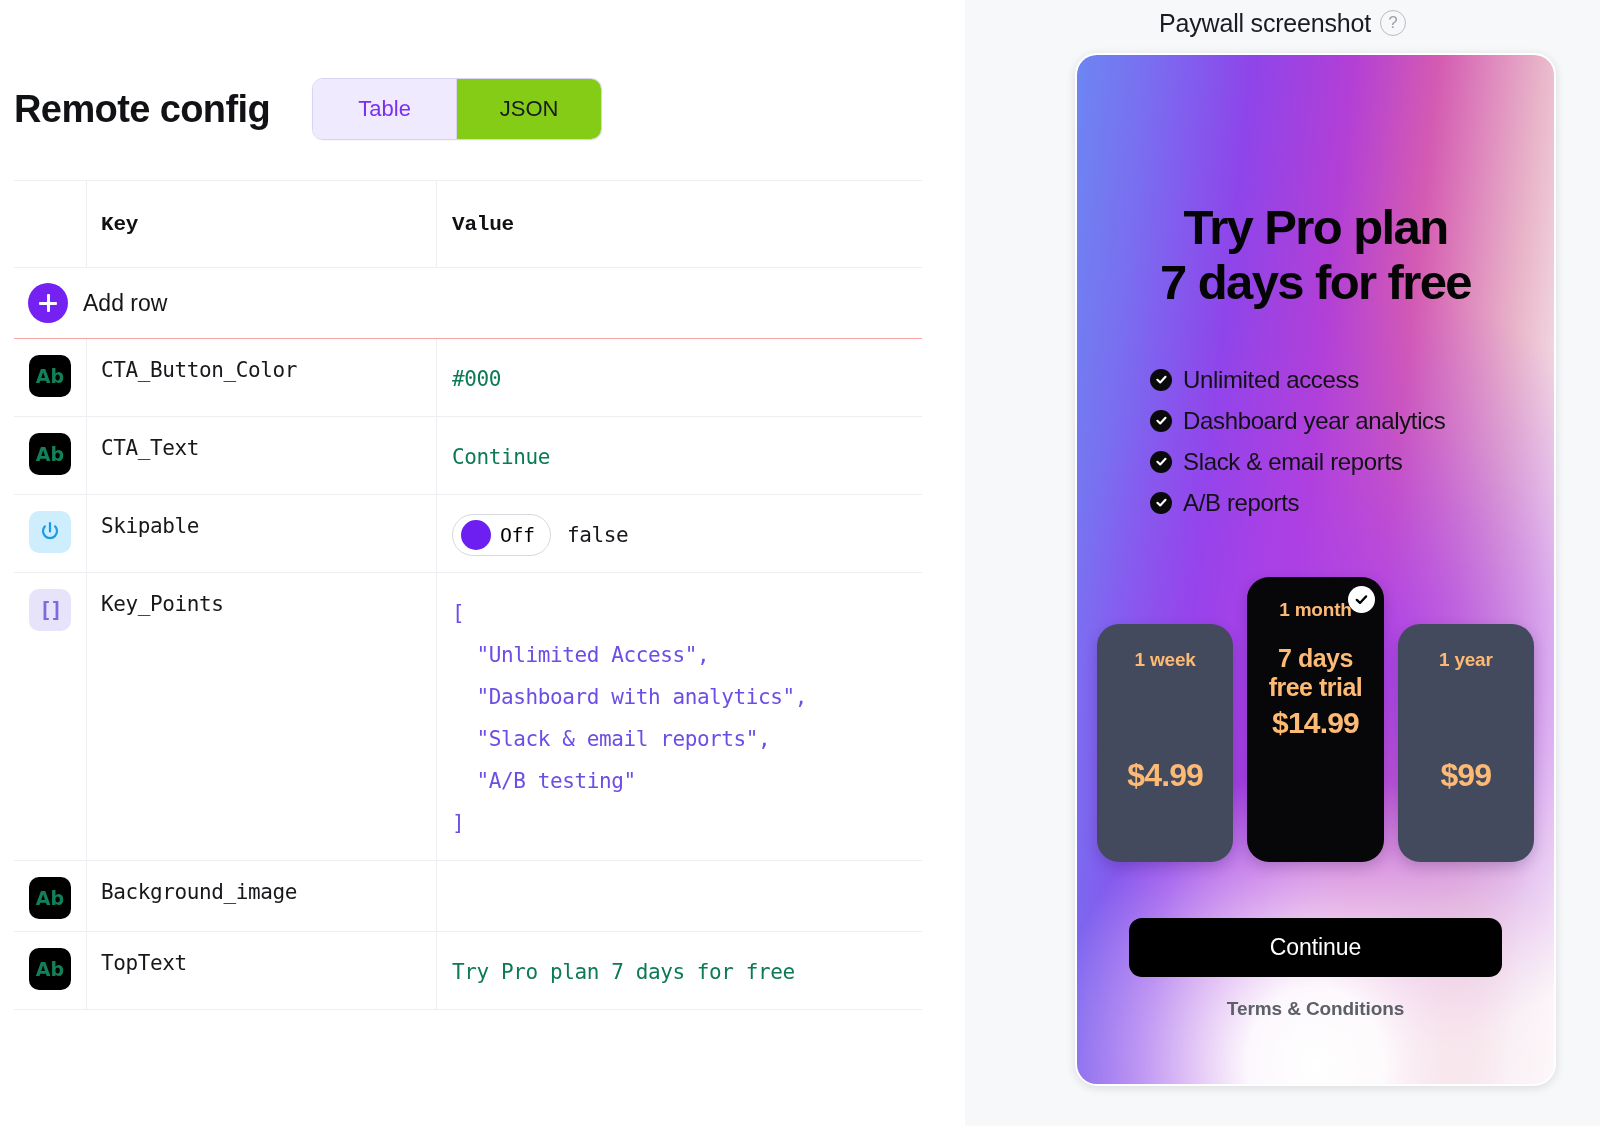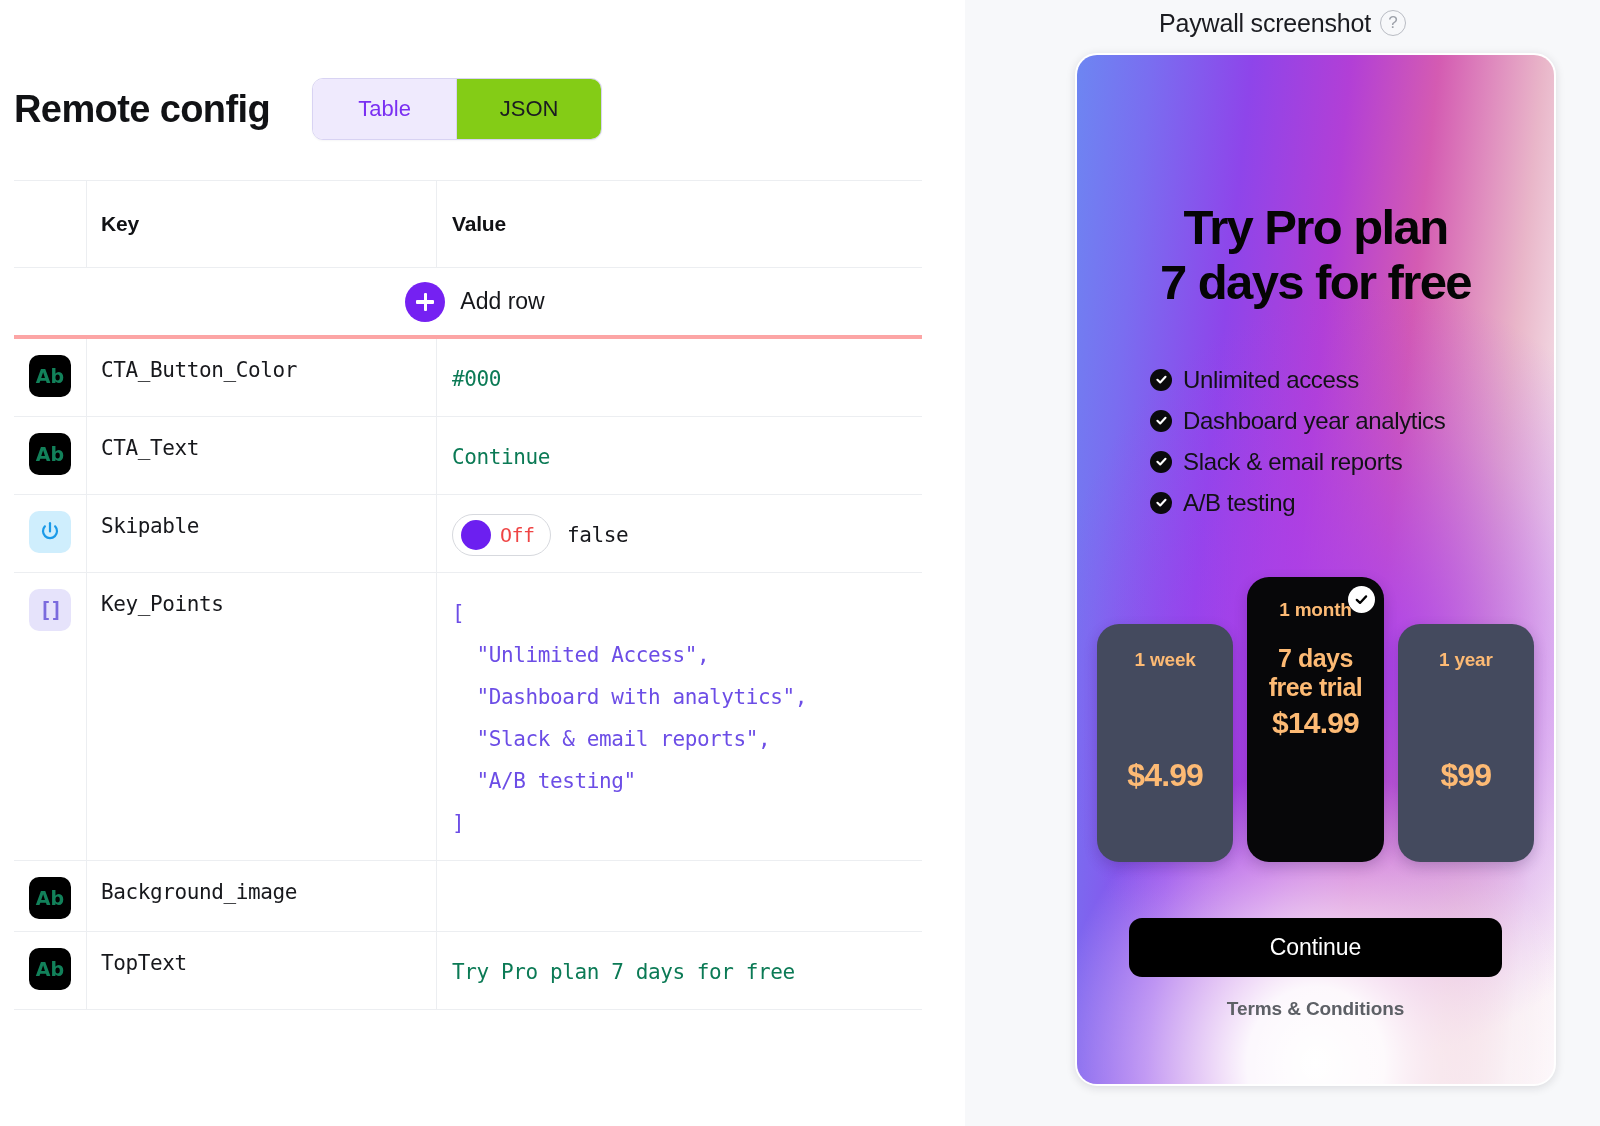--- a/index.html
+++ b/index.html
@@ -86,21 +86,21 @@
     flex: 0 0 351px;
     border-left: 1px solid #eceef1;
     border-right: 1px solid #eceef1;
     padding: 19px 0 16px 14px;
   }
   .cell-val {
     flex: 1 1 auto;
     padding: 19px 0 16px 15px;
   }
   .col-head {
-    font-family: Liberation Sans, sans-serif;
+    font-family: Liberation Mono, monospace;
     font-size: 21px;
     font-weight: 700;
     color: #101114;
     letter-spacing: -0.2px;
   }
   .hdr { min-height: 86px; align-items: center; }
   .hdr .cell-key, .hdr .cell-val { padding-top: 0; padding-bottom: 0; display: flex; align-items: center; height: 86px; }
 
   .key-text {
     font-family: "DejaVu Sans Mono", monospace;
@@ -123,23 +123,22 @@
     color: #6c4de6;
   }
 
   
   .addrow {
     display: flex;
     align-items: center;
     gap: 15px;
     height: 71px;
     padding-left: 14px;
-    border-bottom: 4px solid #fca5a5;
+    border-bottom: 1px solid #fca5a5;
     cursor: pointer;
-    justify-content: center;
   }
   .plus-circle {
     width: 40px; height: 40px;
     border-radius: 50%;
     background: #7521f2;
     position: relative;
     flex: 0 0 40px;
   }
   .plus-circle::before, .plus-circle::after {
     content: "";
@@ -182,21 +181,21 @@
     cursor: pointer;
   }
   .knob {
     width: 30px; height: 30px; border-radius: 50%;
     background: #6c1ff0;
     flex: 0 0 30px;
   }
   .toggle-label {
     font-family: "DejaVu Sans Mono", monospace;
     font-size: 20px;
-    color: #ef4444;
+    color: #000000;
     letter-spacing: -0.5px;
   }
   .bool-text {
     font-family: "DejaVu Sans Mono", monospace;
     font-size: 21px;
     color: #17181c;
     letter-spacing: -0.4px;
   }
 
   
@@ -551,21 +550,21 @@
                 </svg>
             </span>
             <span class="feature-text">Slack &amp; email reports</span>
           </div>
           <div class="feature-item">
             <span class="check-badge">
               <svg width="13" height="13" viewBox="0 0 14 14" fill="none" stroke="#ffffff" stroke-width="2.3" stroke-linecap="round" stroke-linejoin="round">
                   <path d="M2.6 7.3 L5.6 10.2 L11.3 4.1"></path>
                 </svg>
             </span>
-            <span class="feature-text">A/B testing</span>
+            <span class="feature-text">A/B reports</span>
           </div>
         </div>
 
         <div class="plans">
 
           <div class="plan side">
             <span class="plan-period">1 week</span>
             <span class="plan-price-side">$4.99</span>
           </div>
 

